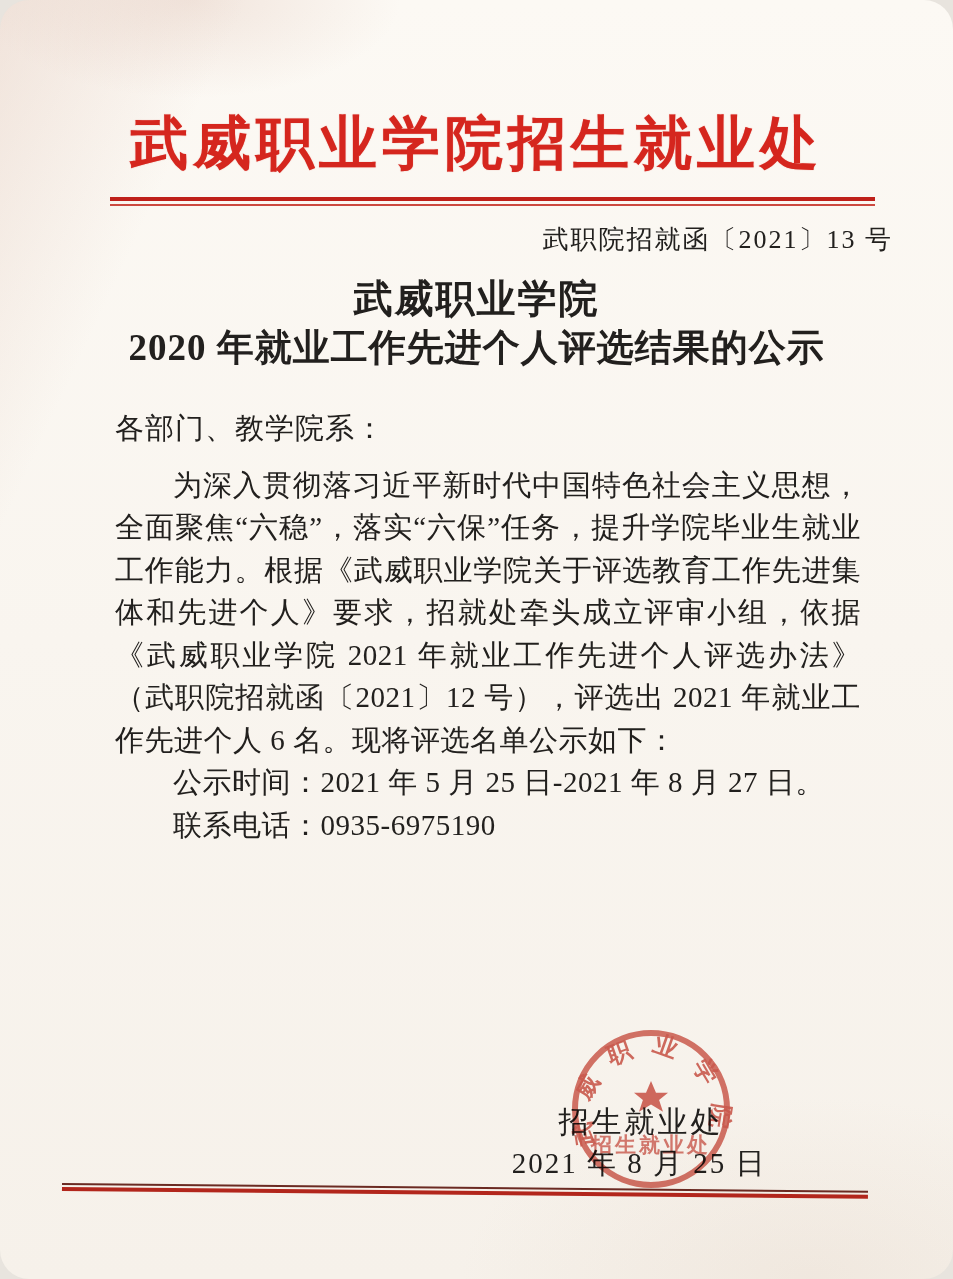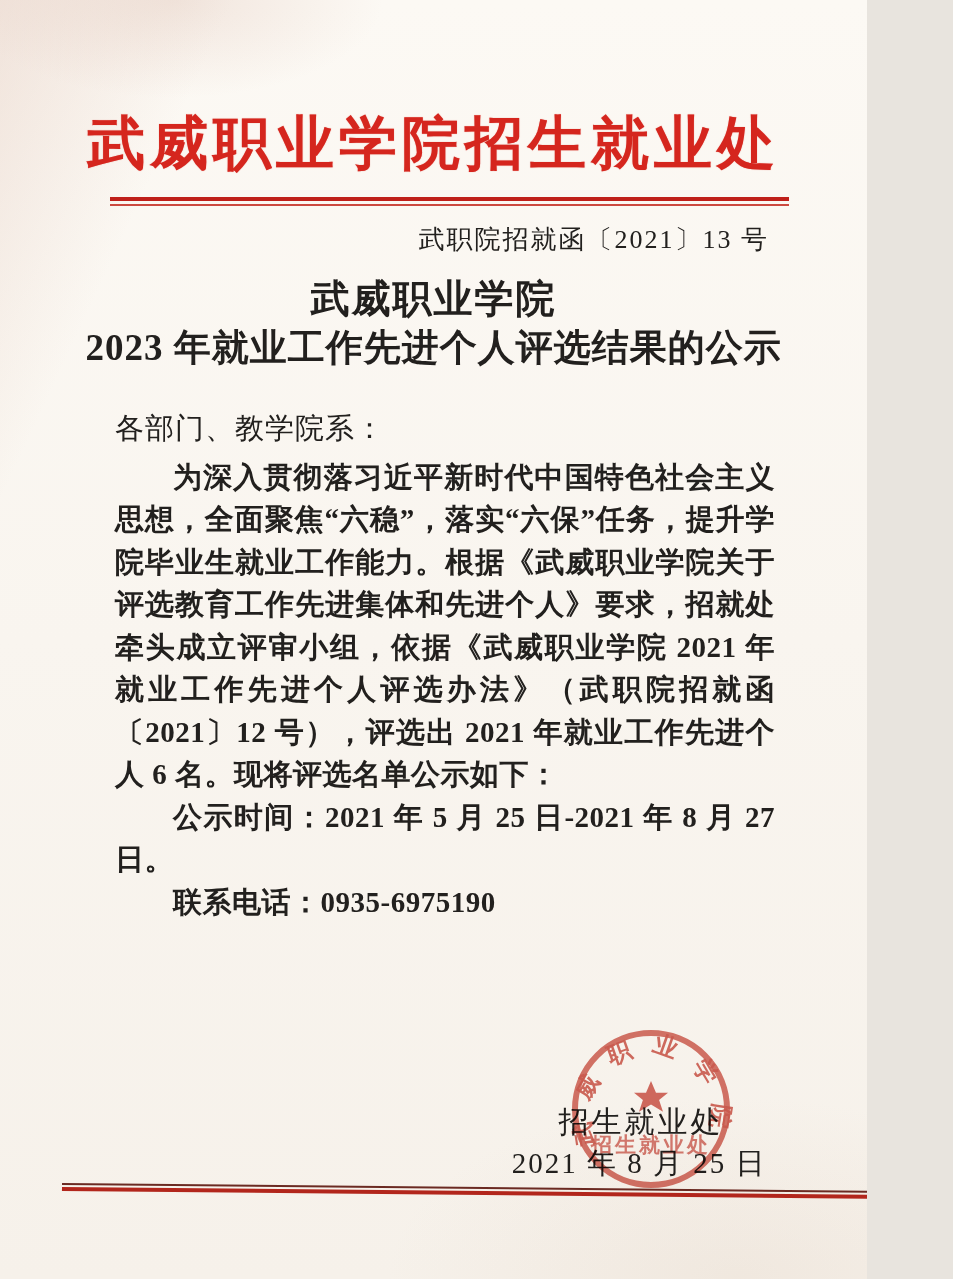--- a/index.html
+++ b/index.html
@@ -14,29 +14,30 @@
     --bottom-red:#b2261c;
   }
   *{margin:0;padding:0;box-sizing:border-box;}
   html,body{width:953px;}
   body{
     font-family:"Liberation Serif","DejaVu Serif",serif;
     background:#e8e4de;
   }
   .page{
     position:relative;
-    width:867px;height:1279px;
+    width:953px;height:1279px;
     overflow:hidden;
     color:var(--text-black);
     background-color:var(--paper);
     background-image:
       linear-gradient(115deg, rgba(222,192,178,0.38) 0%, rgba(222,192,178,0) 16%),
       radial-gradient(ellipse 300px 140px at 20% 0%, rgba(214,178,162,0.28), rgba(214,178,162,0) 70%),
       radial-gradient(ellipse 500px 260px at 85% 100%, rgba(222,204,188,0.25), rgba(222,204,188,0) 70%),
       linear-gradient(#fcf9f4,#f6f1ea);
+    border-radius: 29px;
   }
   
   .masthead-title{
     margin-top:104px;
     text-align:center;
     font-size:58px;
     line-height:80px;
     font-weight:bold;
     letter-spacing:5px;
     color:var(--header-red);
@@ -45,21 +46,21 @@
   }
   .masthead-rule{
     margin:13px 78px 0 110px; 
   }
   .masthead-rule .thick{height:4px;background:var(--rule-red);}
   .masthead-rule .gap{height:3px;}
   .masthead-rule .thin{height:2px;background:var(--rule-red-light);}
   
   .doc-number{
     margin-top:16px;
-    padding-right:98px;
+    padding-right:60px;
     text-align:right;
     font-size:26px;
     letter-spacing:2px;
     white-space:nowrap;
   }
   
   .doc-title{
     margin-top:18px;
     text-align:center;
     font-weight:bold;
@@ -78,26 +79,25 @@
   
   .body-block{
     margin:34px 92px 0 115px;
     font-size:29px;
     line-height:42.5px;
     text-align:justify;
     text-justify:inter-character;
   }
   .salutation{
     letter-spacing:1px;
-    margin-bottom:6px;
+    margin-bottom:14px;
   }
   .body-block p.para{
     text-indent:2em;
     letter-spacing:0.5px;
-    font-weight:bold;
   }
   
   .signature-department{
     position:absolute;
     left:641px;top:1102px;
     transform:translateX(-50%);
     font-size:30px;
     letter-spacing:3px;
     white-space:nowrap;
     z-index:2;
@@ -144,21 +144,21 @@
   <div class="masthead-rule">
     <div class="thick"></div>
     <div class="gap"></div>
     <div class="thin"></div>
   </div>
 
   <div class="doc-number">武职院招就函〔2021〕13 号</div>
 
   <div class="doc-title">
     <div class="line1">武威职业学院</div>
-    <div class="line2">2023 年就业工作先进个人评选结果的公示</div>
+    <div class="line2">2020 年就业工作先进个人评选结果的公示</div>
   </div>
 
   <div class="body-block">
     <p class="salutation">各部门、教学院系：</p>
     <p class="para">为深入贯彻落习近平新时代中国特色社会主义思想，全面聚焦“六稳”，落实“六保”任务，提升学院毕业生就业工作能力。根据《武威职业学院关于评选教育工作先进集体和先进个人》要求，招就处牵头成立评审小组，依据《武威职业学院 2021 年就业工作先进个人评选办法》（武职院招就函〔2021〕12 号），评选出 2021 年就业工作先进个人 6 名。现将评选名单公示如下：</p>
     <p class="para">公示时间：2021 年 5 月 25 日-2021 年 8 月 27 日。</p>
     <p class="para">联系电话：0935-6975190</p>
   </div>
 
   <div class="signature-department">招生就业处</div>

